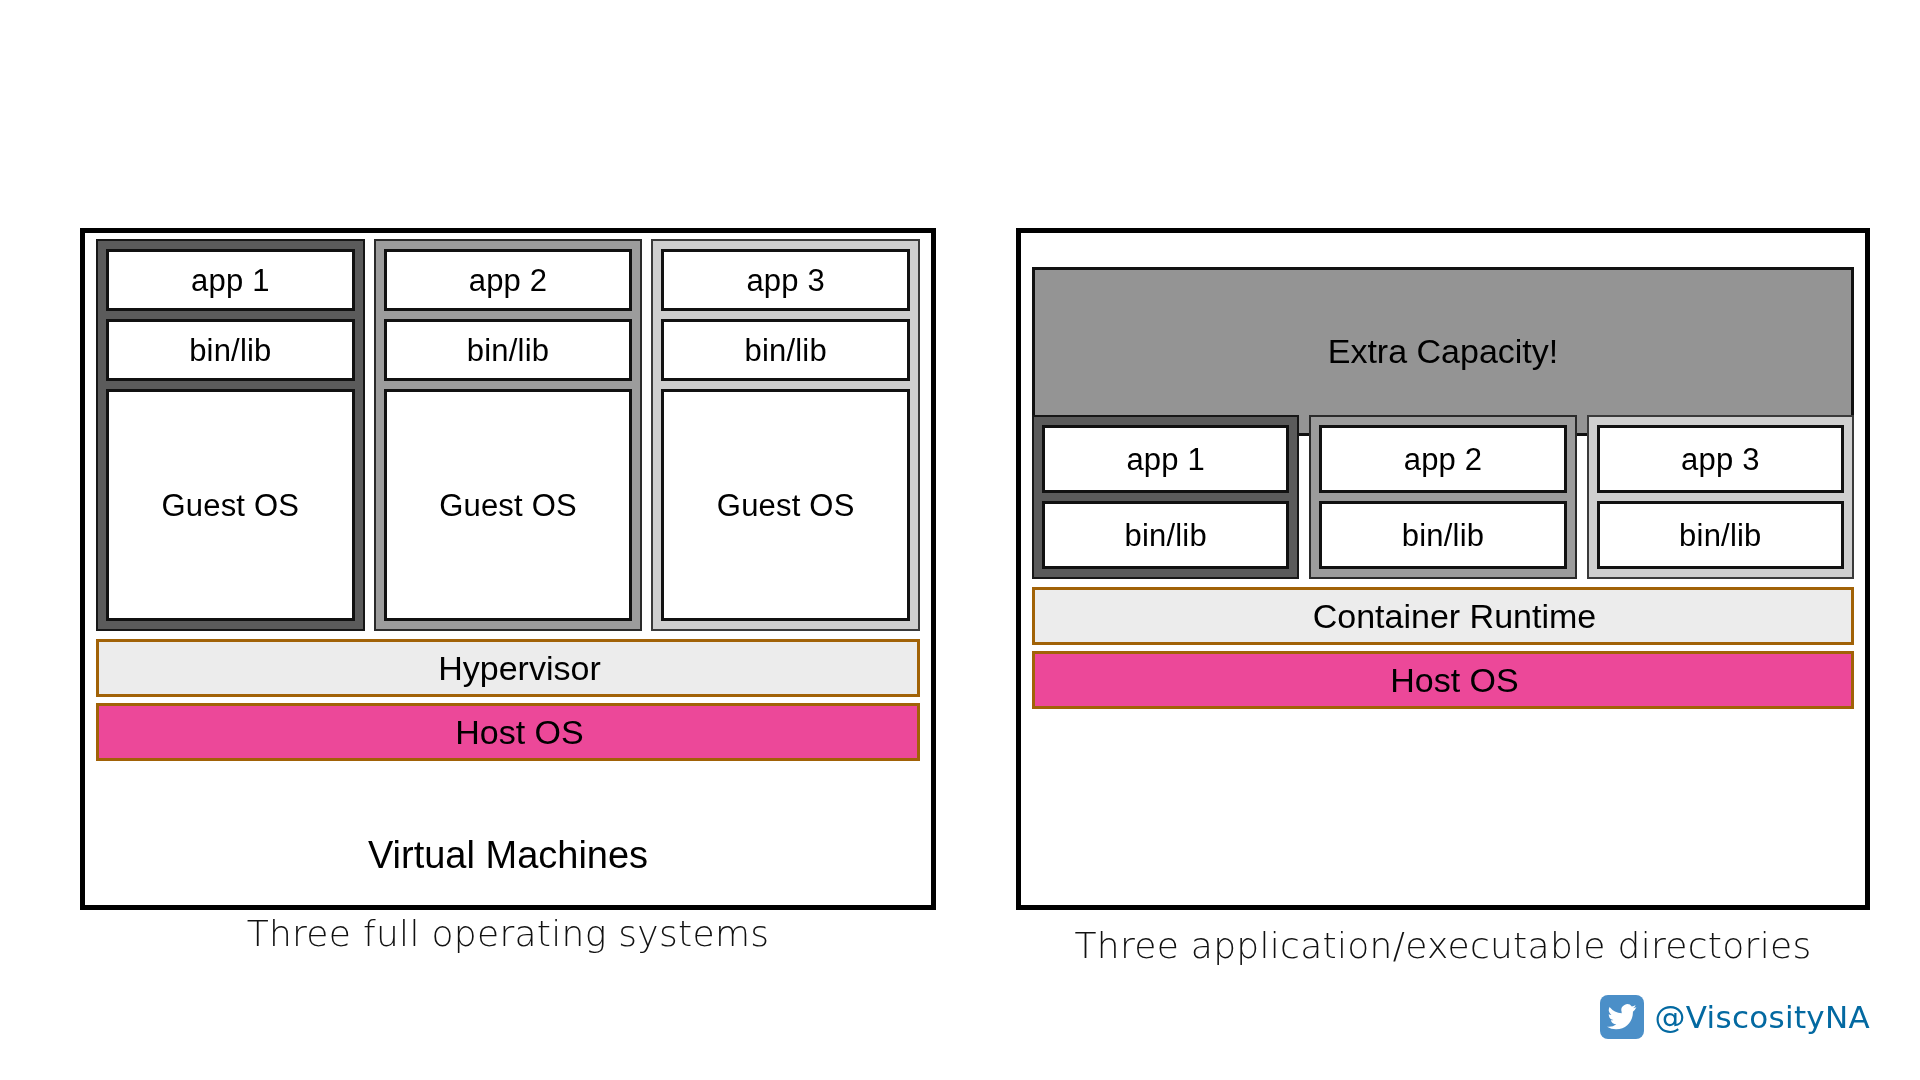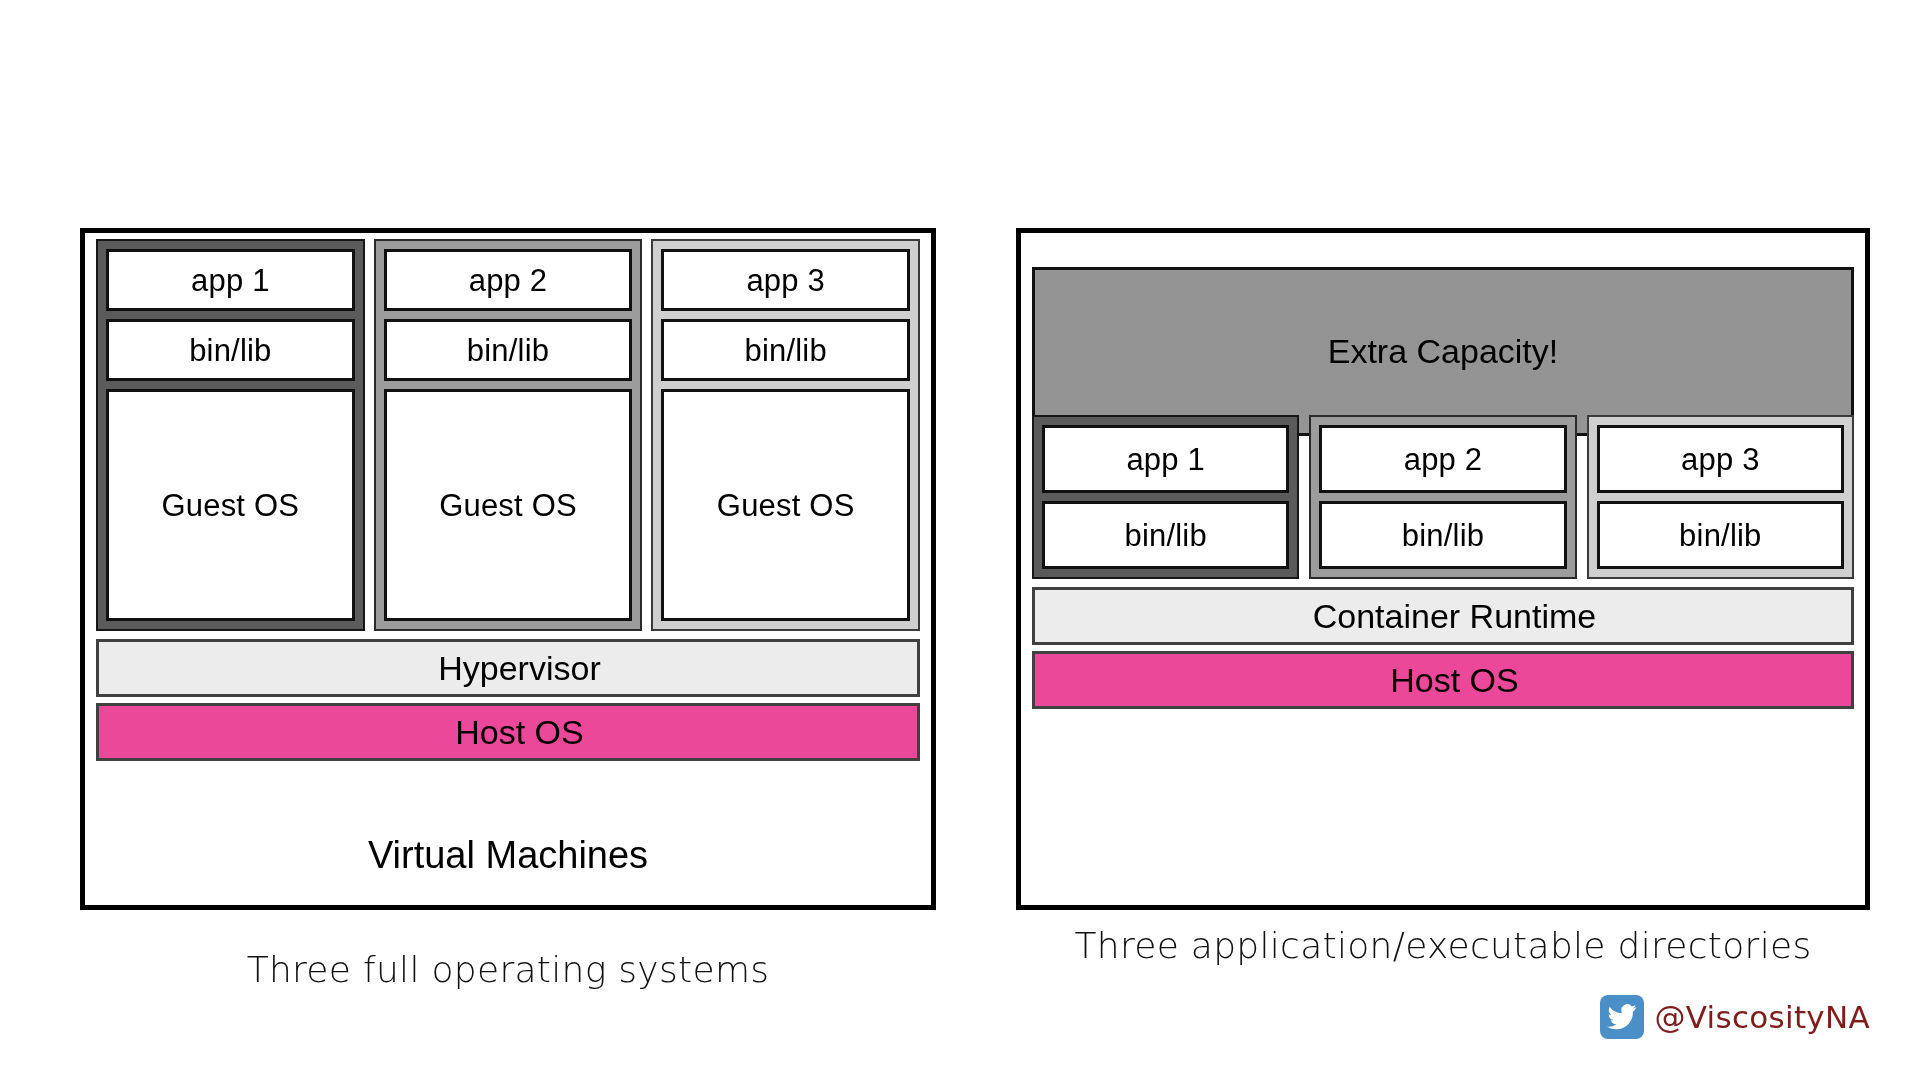--- a/index.html
+++ b/index.html
@@ -129,21 +129,21 @@
   .ct-stack.tone-mid   { background: #9c9c9c; border-color: #2a2a2a; }
   .ct-stack.tone-light { background: #cfcfcf; border-color: #3a3a3a; }
   .ct-stack .cell { flex: 1 1 0; height: auto; }
 
   
   .bar {
     position: absolute;
     left: 0;
     right: 0;
     box-sizing: border-box;
-    border: 3px solid #404040;
+    border: 3px solid #a16207;
     display: flex;
     align-items: center;
     justify-content: center;
     font-size: 34px;
     white-space: nowrap;
     padding-left: 23px;
   }
   .bar.runtime { background: #ececec; }
   .bar.hostos  { background: #ec4899; }
 
@@ -170,21 +170,21 @@
     position: absolute;
     text-align: center;
     font-size: 36px;
     line-height: 1;
     white-space: nowrap;
     font-family: "DejaVu Sans", sans-serif;
     font-weight: 300;
     letter-spacing: .3px;
     color: #111;
   }
-  #vm-caption { left: 80px;   width: 856px; top: 952px; }
+  #vm-caption { left: 80px;   width: 856px; top: 916px; }
   #ct-caption { left: 1016px; width: 854px; top: 928px; }
 
   
   #footer-url {
     position: absolute;
     left: 103px;
     top: 1004px;
     font-size: 29px;
     line-height: 1;
     font-family: "DejaVu Sans", sans-serif;
@@ -209,21 +209,21 @@
     align-items: center;
     justify-content: center;
     flex: 0 0 auto;
   }
   #twitter-icon svg { display: block; }
   #footer-handle {
     font-size: 31px;
     line-height: 1;
     font-family: "DejaVu Sans", sans-serif;
     letter-spacing: .3px;
-    color: #7f1d1d;
+    color: #0369a1;
     white-space: nowrap;
   }
 </style>
 </head>
 <body>
 
 <div id="stage">
 
   <div class="panel" id="panel-vm">
     <div class="panel-inner">

